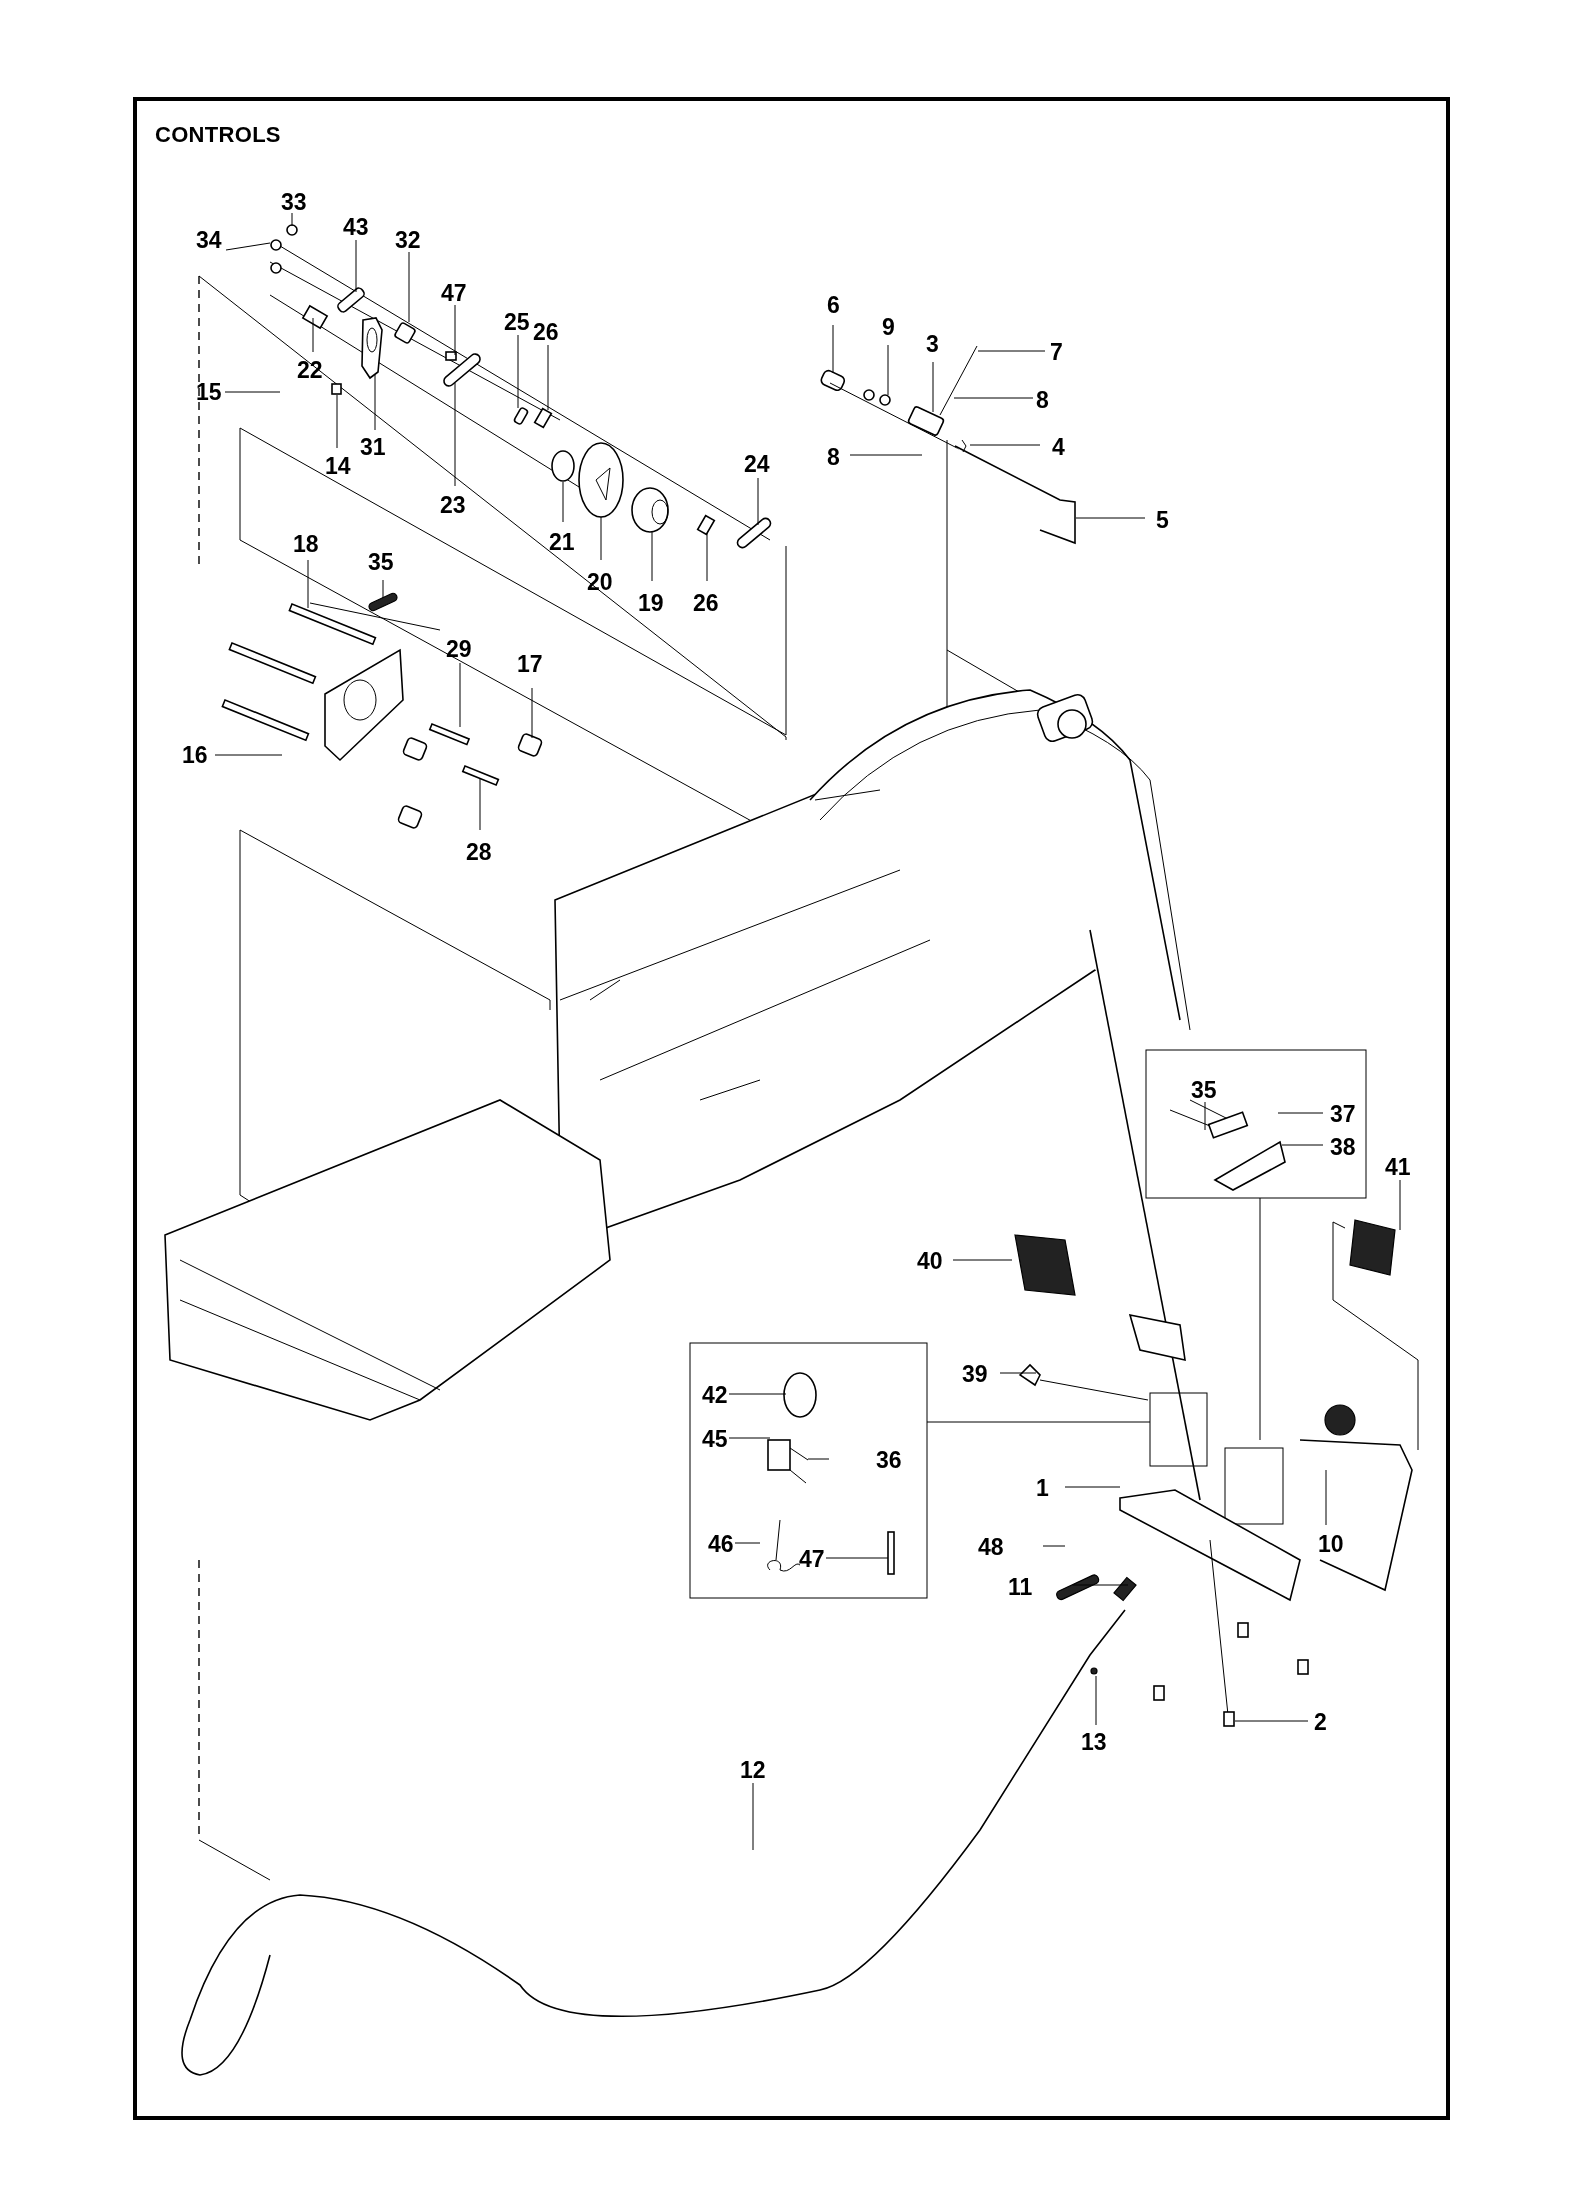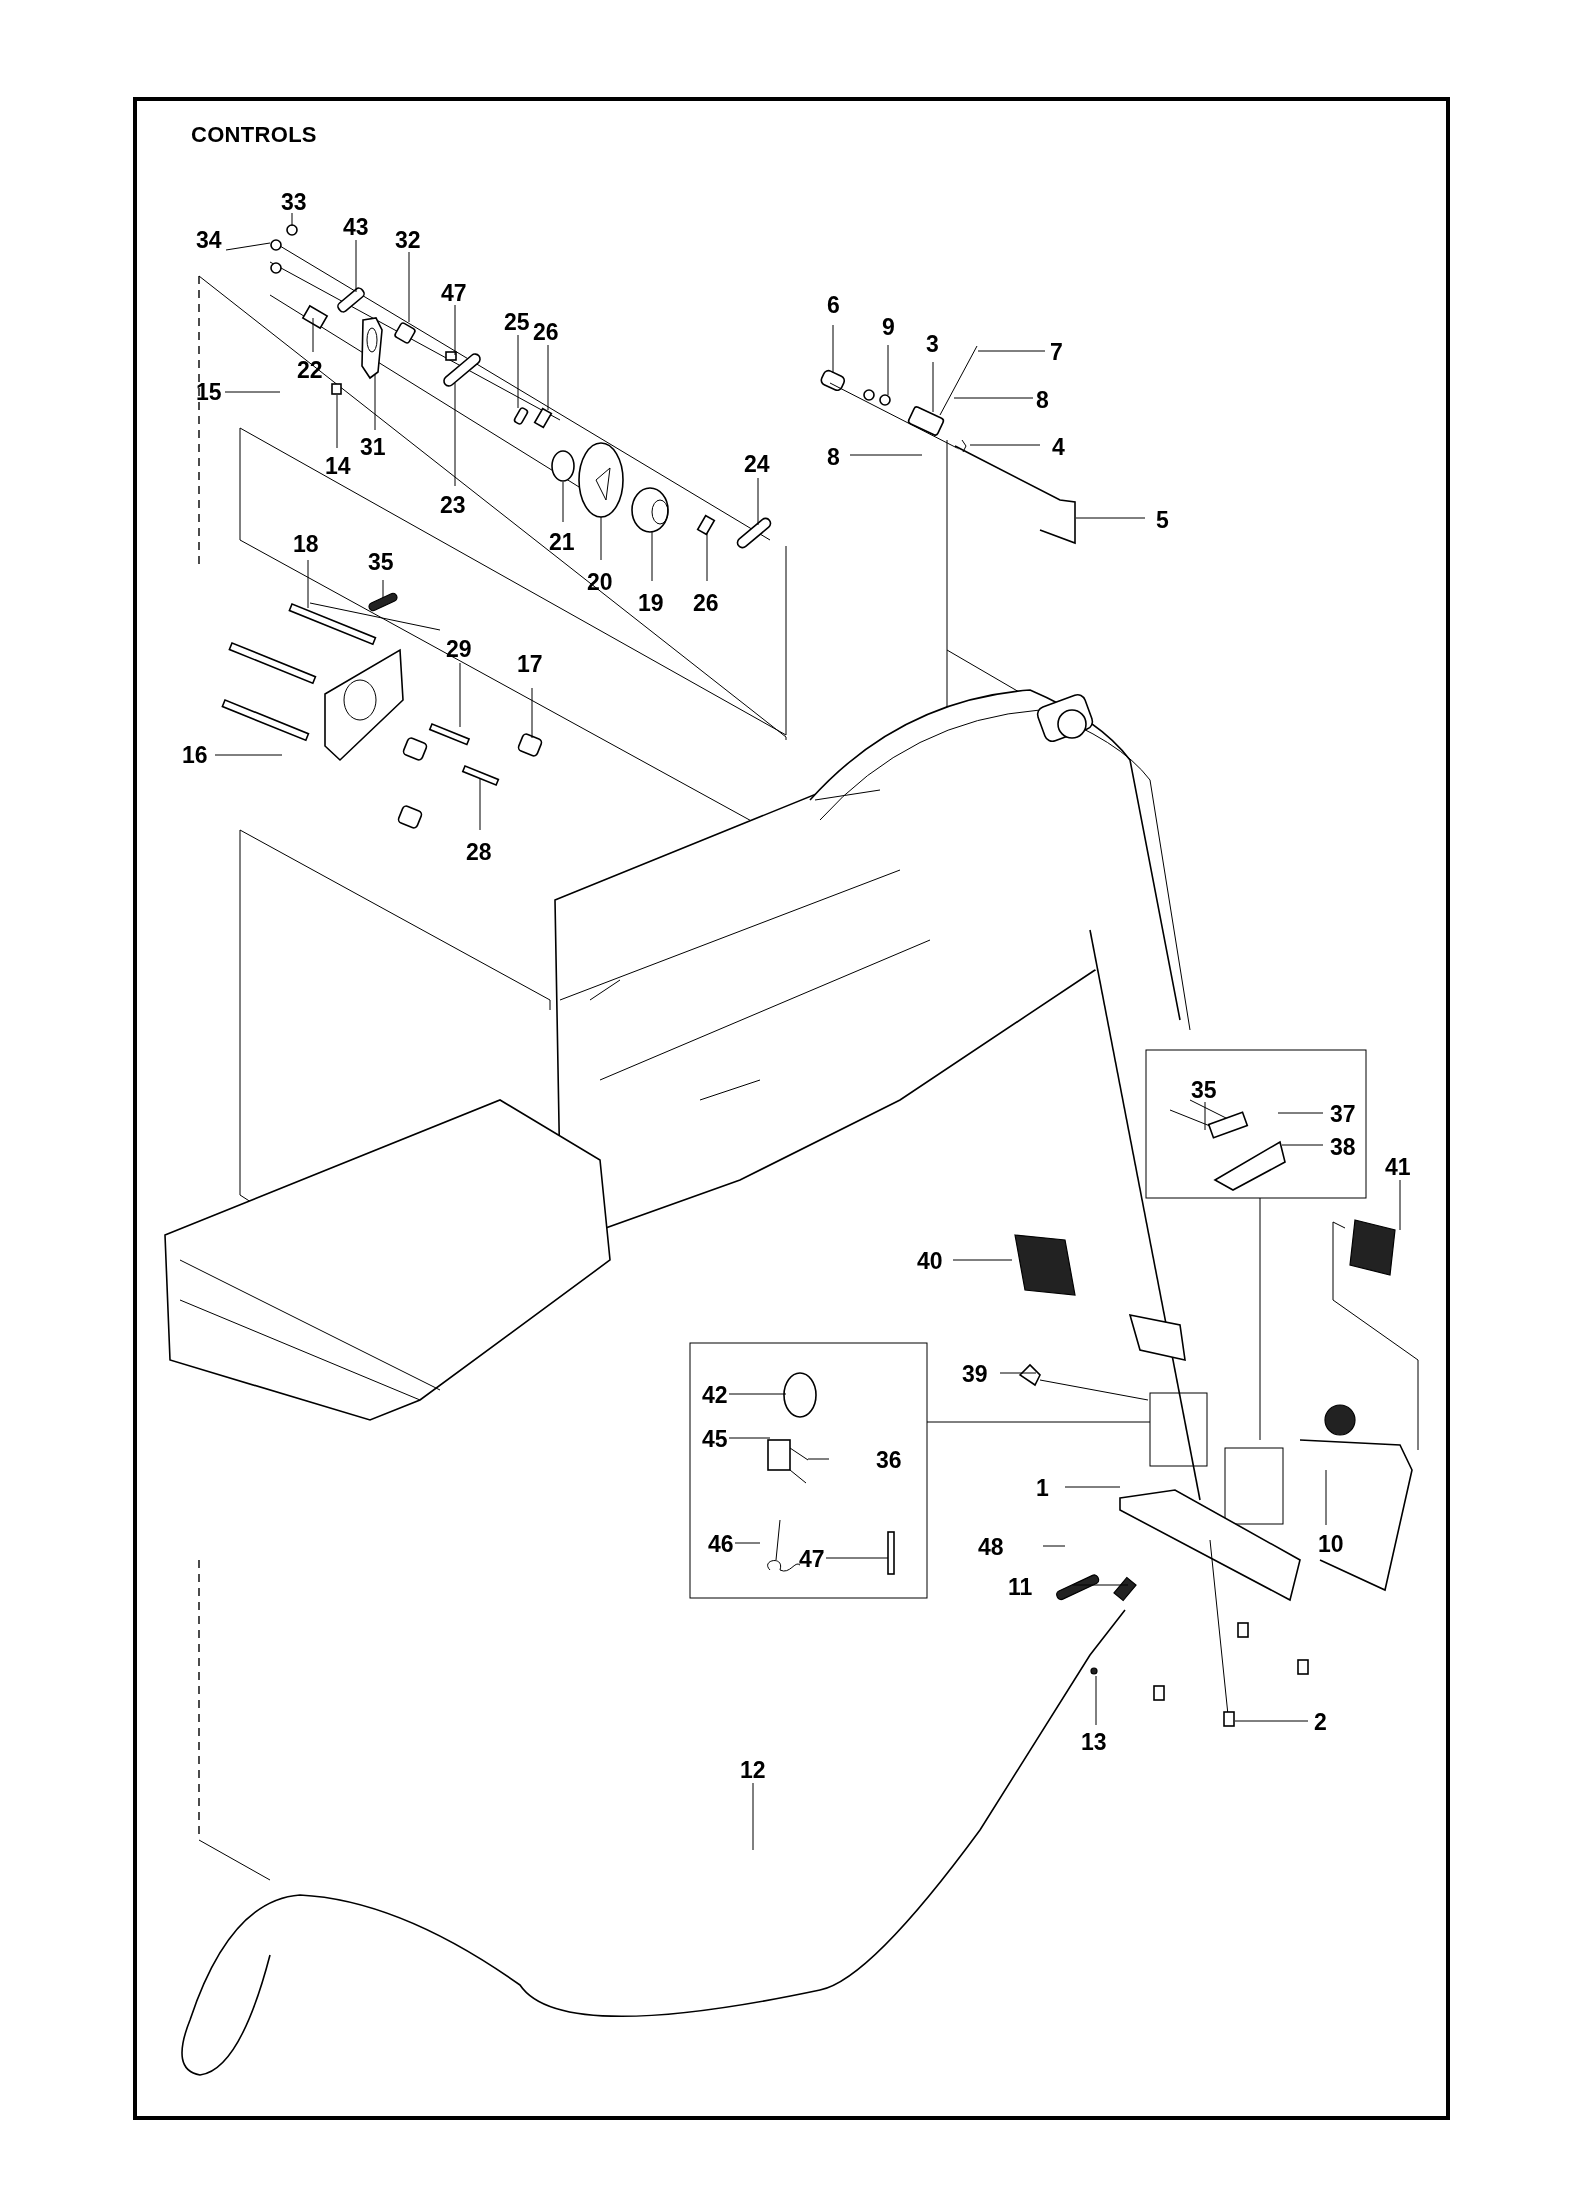--- a/index.html
+++ b/index.html
@@ -1,21 +1,21 @@
 <!DOCTYPE html>
 <html><head>
 <meta charset="utf-8">
 <style>
   html, body { margin:0; padding:0; background:#ffffff; }
   body { width:1573px; height:2204px; position:relative; overflow:hidden;
          font-family:"Liberation Sans", sans-serif; color:#000; }
   .frame { position:absolute; left:133px; top:97px; width:1317px; height:2023px;
            border:4px solid #000; box-sizing:border-box; }
   .title { position:absolute; left:155px; top:122px; font-size:22px; font-weight:bold;
-           letter-spacing:0.3px;margin-left:36px; }
+           letter-spacing:0.3px; }
   svg.diagram { position:absolute; left:0; top:0; width:1573px; height:2204px; }
   .lbl { font-family:"Liberation Sans", sans-serif; font-weight:bold; font-size:23px; fill:#000; }
   .ln { stroke:#000; stroke-width:1.6; fill:none; }
   .part { stroke:#000; stroke-width:1.6; fill:#fff; }
   .dark { fill:#222; stroke:#000; stroke-width:1.2; }
   .thin { stroke:#000; stroke-width:1; fill:none; }
   .dash { stroke:#000; stroke-width:1.4; fill:none; stroke-dasharray:8 6; }
 </style>
 </head>
 <body>

